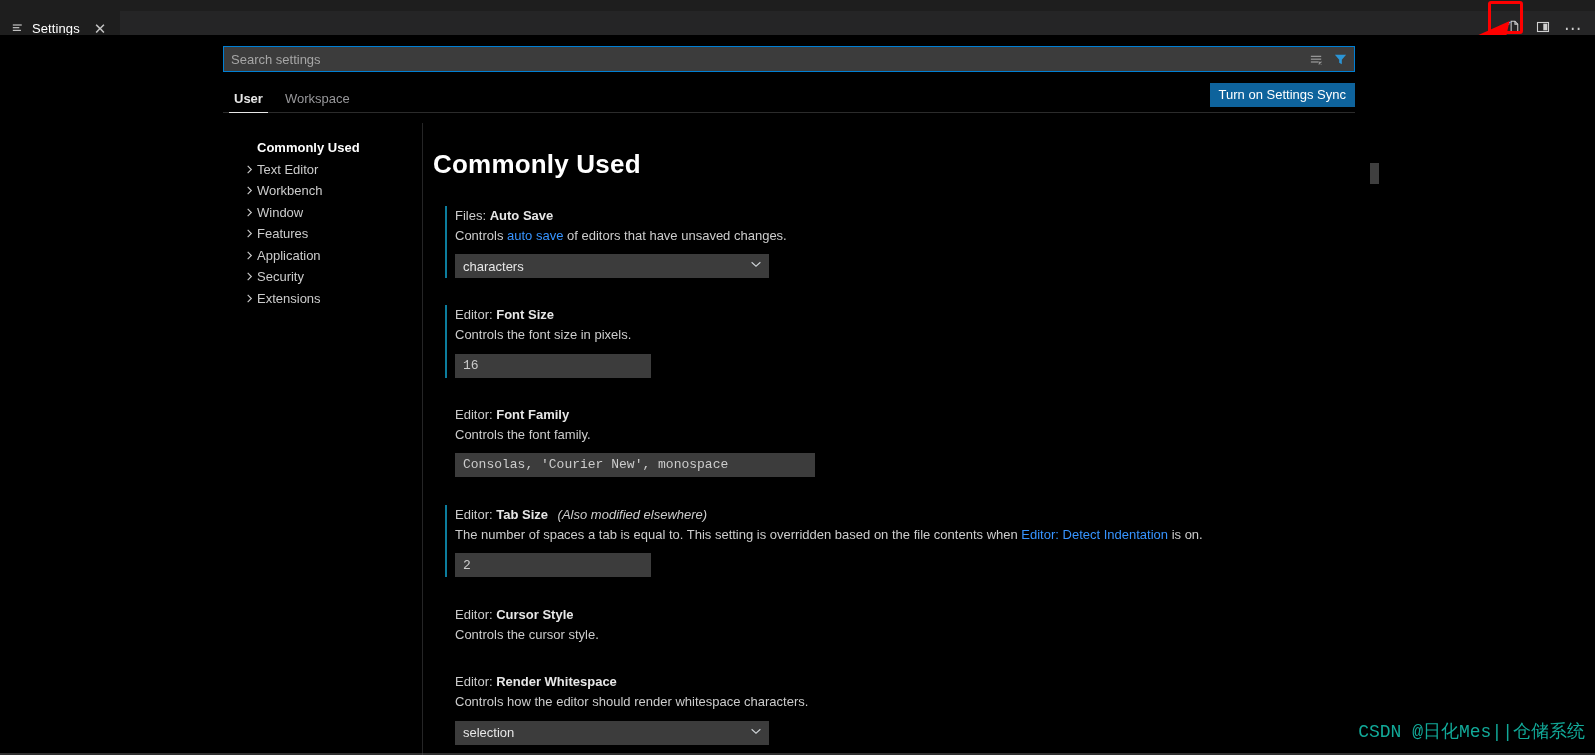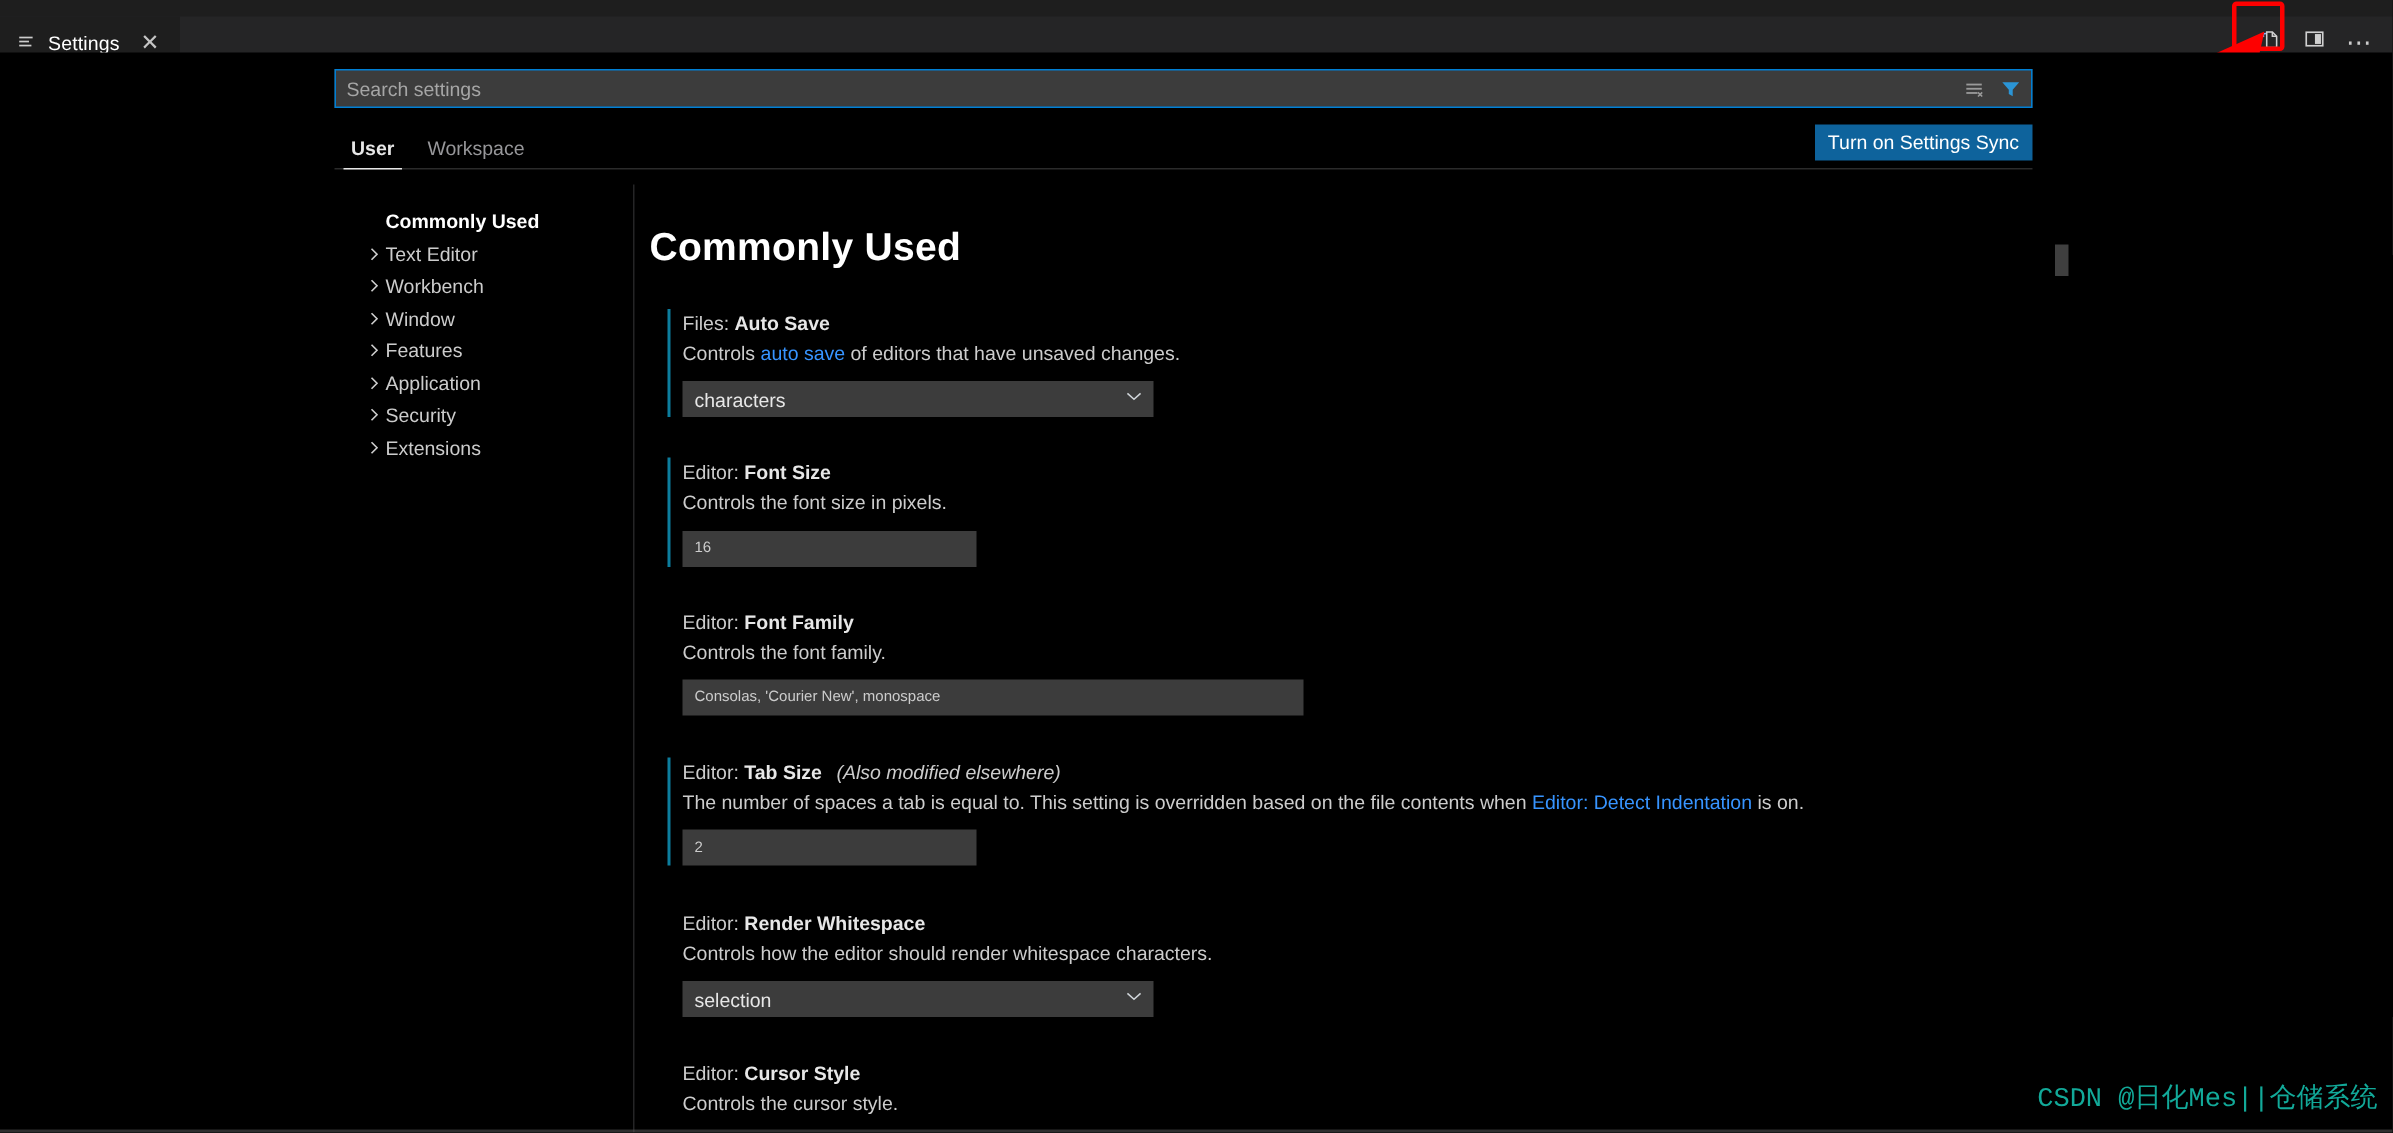--- a/index.html
+++ b/index.html
@@ -222,23 +222,24 @@
   }
   .sel-wrap .sel-value { flex: 1; color: #e7e7e7; font-size: 13px; }
 
   .txt-input {
     width: 196px; height: 24px;
     background: #3c3c3c;
     display: flex;
     align-items: center;
     padding-left: 8px;
     color: #cccccc;
-    font-size: 10px;
-  }
-  .txt-input.wide { width: 414px; }
+    font-size: 13px;
+    font-family: Liberation Mono, monospace;
+  }
+  .txt-input.wide { width: 360px; }
 
   
   .scroll-thumb {
     position: absolute;
     left: 1370px; top: 128px;
     width: 9px; height: 21px;
     background: #3f3f3f;
   }
 
   
@@ -460,47 +461,47 @@
           <span class="overridden">(Also modified elsewhere)</span>
         </div>
         <div class="s-desc">
           <span>The number of spaces a tab is equal to. This setting is overridden based on the file contents when </span><a>Editor: Detect Indentation</a><span> is on.</span>
         </div>
         <div class="txt-input">
           <span>2</span>
         </div>
       </div>
 
+      <div class="setting" style="margin-top:30px;">
+        <div class="s-title">
+          <span>Editor:</span>
+          <b>Cursor Style</b>
+        </div>
+        <div class="s-desc">
+          <span>Controls the cursor style.</span>
+        </div>
+      </div>
+
       <div class="setting" style="margin-top:31px;">
         <div class="s-title">
           <span>Editor:</span>
           <b>Render Whitespace</b>
         </div>
         <div class="s-desc">
           <span>Controls how the editor should render whitespace characters.</span>
         </div>
         <div class="sel-wrap">
           <span class="sel-value">selection</span>
           <span>
             <svg width="14" height="14" viewBox="0 0 16 16">
                 <path d="M3 6l5 4.5L13 6" fill="none" stroke="#cfd4d8" stroke-width="1.2"></path>
               </svg>
           </span>
         </div>
       </div>
-
-      <div class="setting" style="margin-top:30px;">
-        <div class="s-title">
-          <span>Editor:</span>
-          <b>Cursor Style</b>
-        </div>
-        <div class="s-desc">
-          <span>Controls the cursor style.</span>
-        </div>
-      </div>
     </div>
 
     <div class="scroll-thumb"></div>
   </div>
 
   <div class="watermark">CSDN @日化Mes||仓储系统</div>
   <div class="bottom-edge"></div>
 </div>
 
 </body></html>

